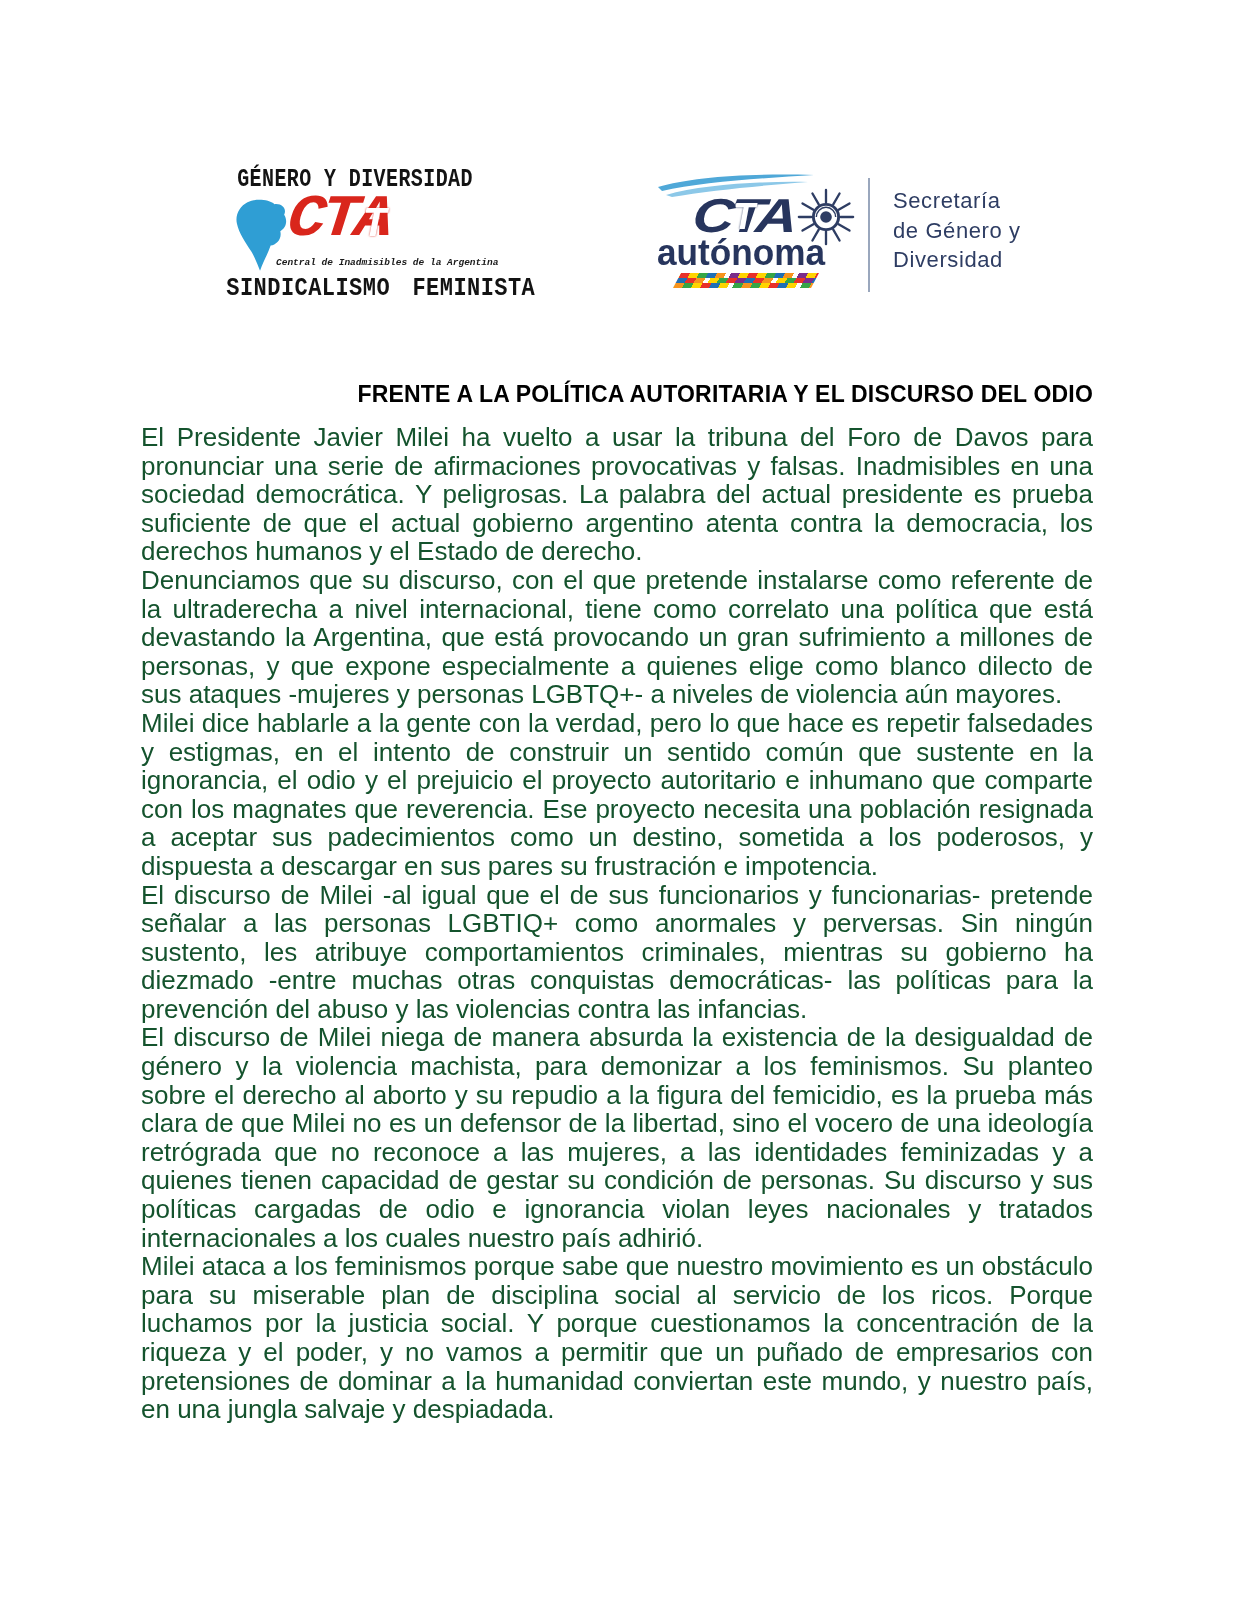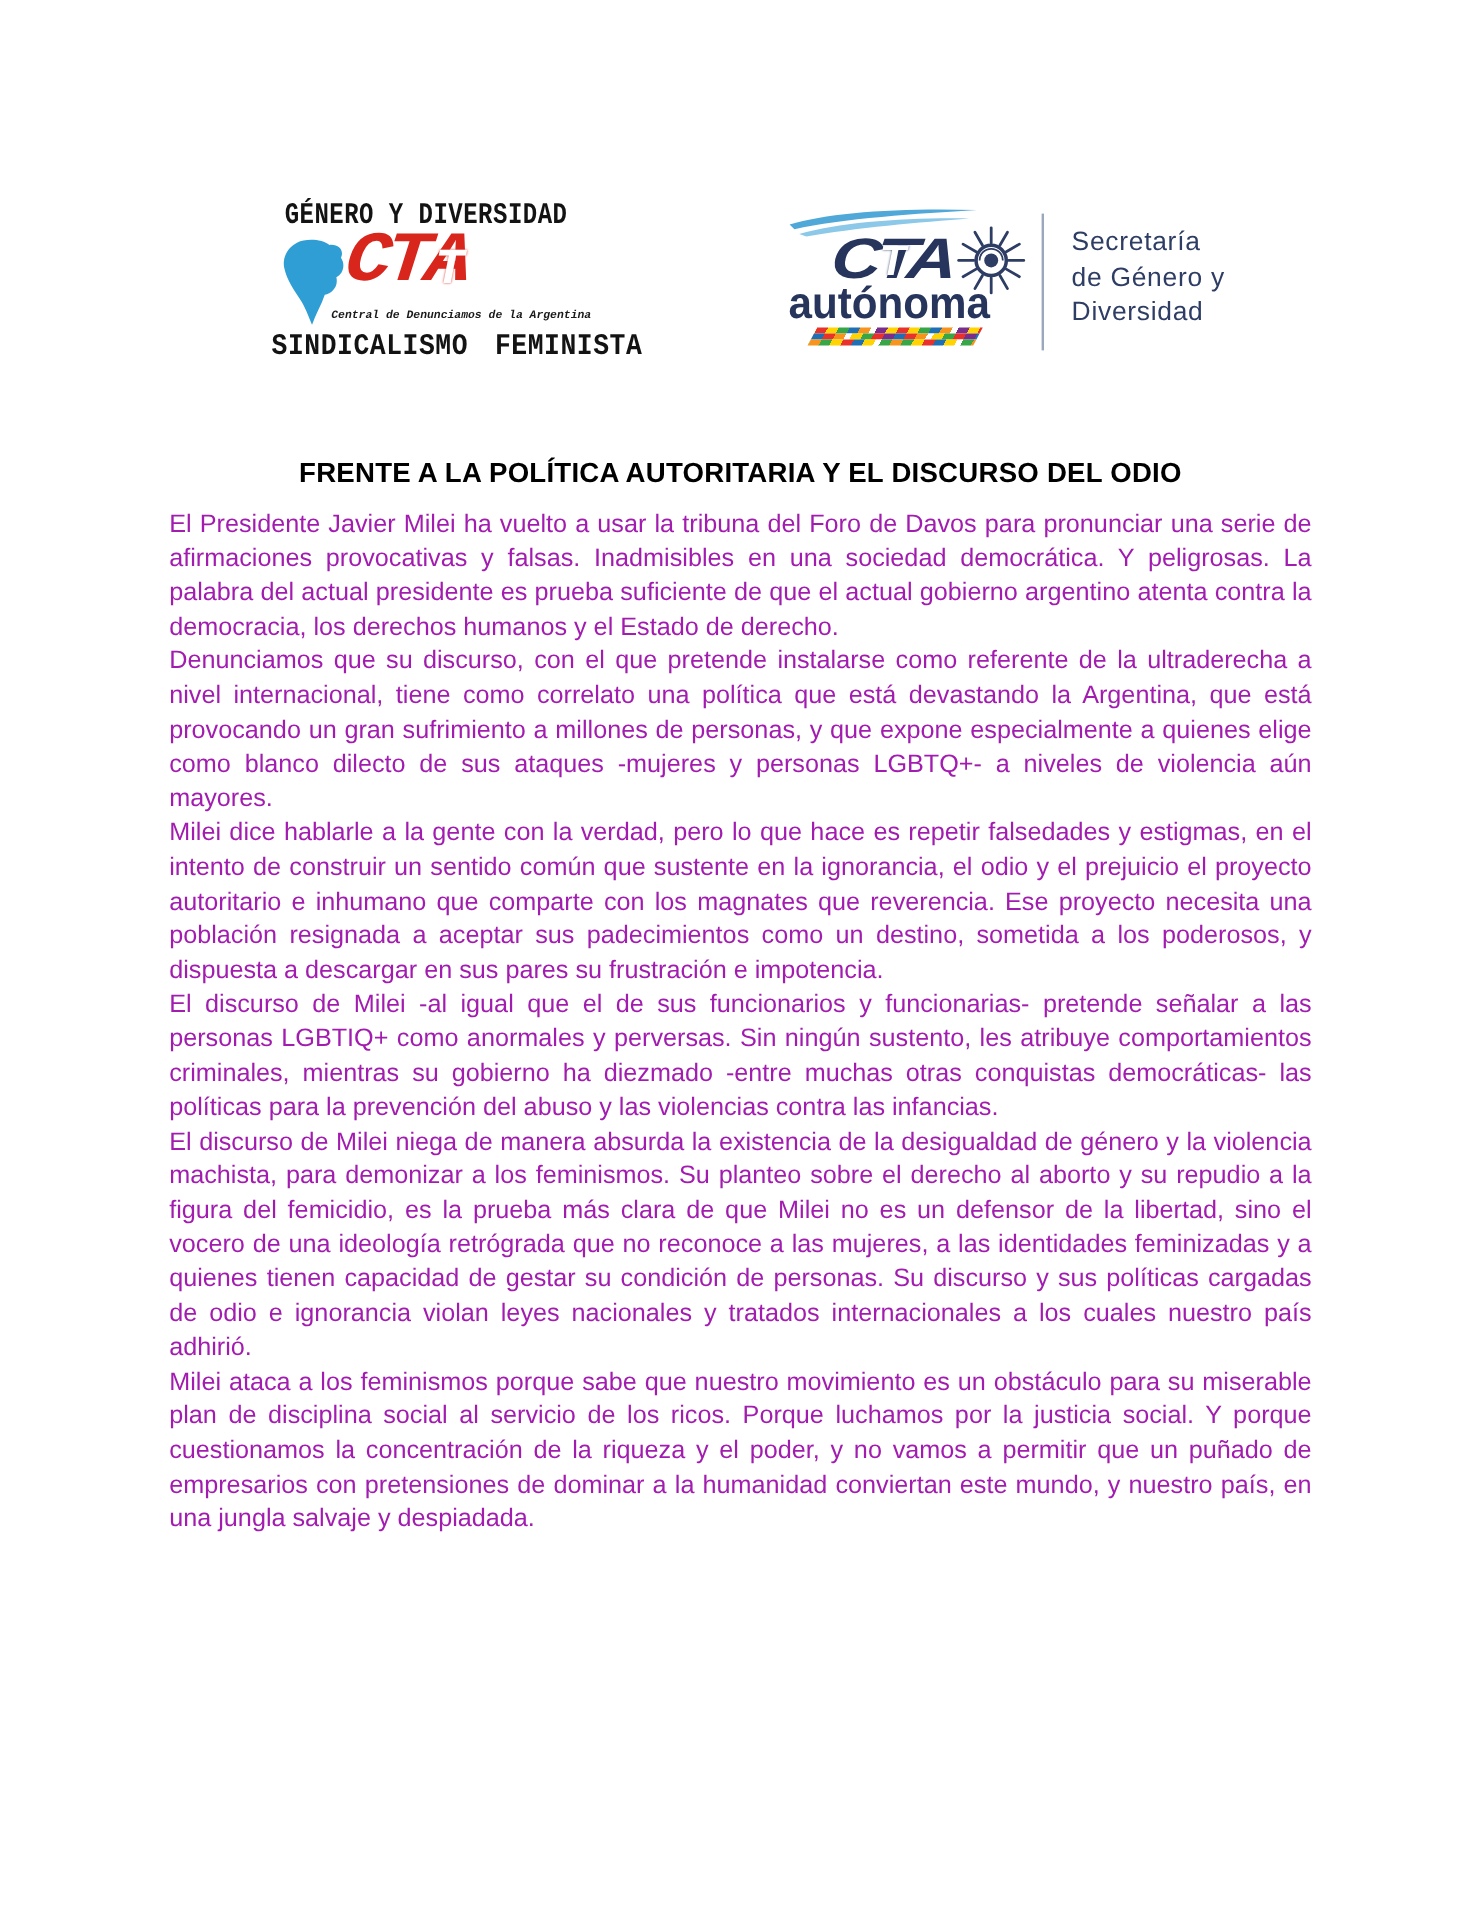--- a/index.html
+++ b/index.html
@@ -58,44 +58,44 @@
   .wrow.r2{background:repeating-linear-gradient(90deg,#1f6fb5 0 9px,#e8312a 9px 18px,#f7941d 18px 27px,#ffffff 27px 32px,#ffd400 32px 41px,#36a647 41px 50px,#e8312a 50px 59px,#7b2d8b 59px 68px);}
   .wrow.r3{background:repeating-linear-gradient(90deg,#f7941d 0 9px,#36a647 9px 18px,#ffd400 18px 27px,#e8312a 27px 36px,#1f6fb5 36px 45px,#ffd400 45px 54px,#ffffff 54px 59px,#36a647 59px 68px);}
   .logo-divider{position:absolute;left:223px;top:6px;width:2px;height:114px;background:#9aa7bd;}
   .secretaria{
     position:absolute;left:248px;top:14px;font-size:22px;line-height:29.5px;
     color:#2e3d63;letter-spacing:0.6px;
   }
 
   
   .doc-title{
-    position:absolute;left:141px;top:366px;width:952px;text-align:center;
+    position:absolute;left:141px;top:366px;width:952px;text-align:right;
     font-size:23px;font-weight:bold;color:#000;letter-spacing:0.2px;
   }
   .doc-body{
     position:absolute;left:141px;top:423px;width:952px;
-    font-size:21px;line-height:28.6px;color:#a21caf;text-align:justify;
+    font-size:26px;line-height:28.6px;color:#14532d;text-align:justify;
   }
   .doc-body p{margin:0;padding:0;}
 </style>
 </head>
 <body>
 
 <div class="page">
 
   <div class="logo-left">
     <div class="gl-top">GÉNERO Y DIVERSIDAD</div>
     <div class="gl-mid">
       <svg class="map-svg" viewBox="0 0 56 76" xmlns="http://www.w3.org/2000/svg">
         <path d="M14 4 C 22 0, 36 1, 42 6 C 50 5, 55 11, 52 17 C 56 23, 54 31, 48 34 C 50 42, 44 48, 38 49 C 35 58, 30 66, 27 75 C 25 70, 22 62, 18 55 C 12 46, 5 36, 3 26 C 1 17, 6 8, 14 4 Z" fill="#2f9ed4"></path>
       </svg>
       <span class="gl-cta">CTA</span>
       <span class="gl-t">T</span>
     </div>
-    <div class="gl-sub">Central de Denunciamos de la Argentina</div>
+    <div class="gl-sub">Central de Inadmisibles de la Argentina</div>
     <div class="gl-bottom">SINDICALISMO FEMINISTA</div>
   </div>
 
   <div class="logo-right">
     <svg class="strokes-svg" viewBox="0 0 160 26" xmlns="http://www.w3.org/2000/svg">
       <path d="M2 15 C 35 5, 95 1, 158 3 C 110 6, 45 10, 6 19 Z" fill="#4fa8d8"></path>
       <path d="M10 23 C 45 13, 100 9, 152 10 C 112 13, 55 18, 16 25 Z" fill="#8cc8e8"></path>
     </svg>
     <div class="rl-cta-row">
       <span class="rl-cta">CTA</span>

